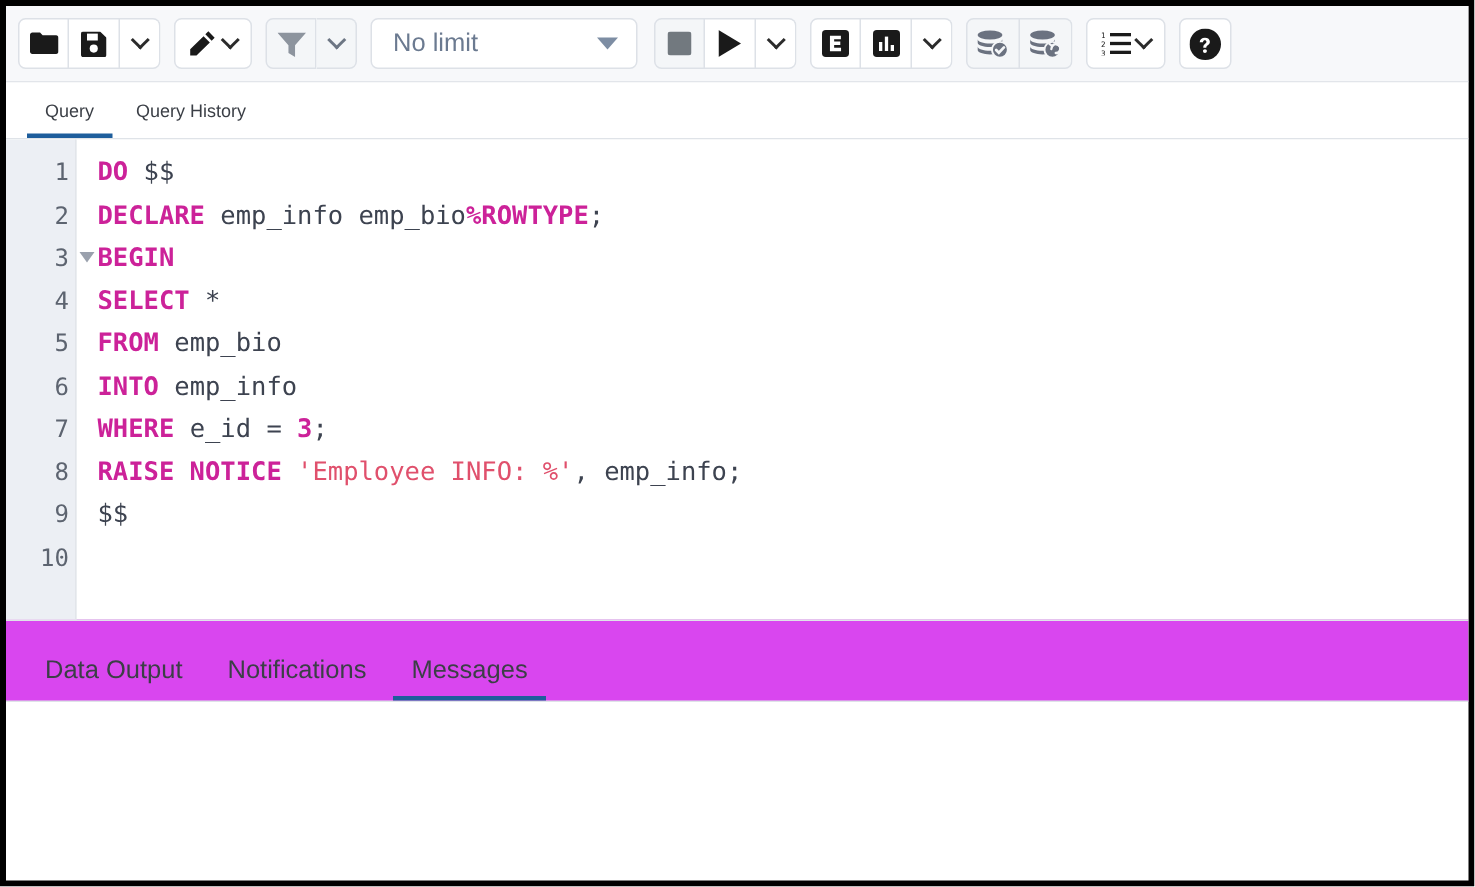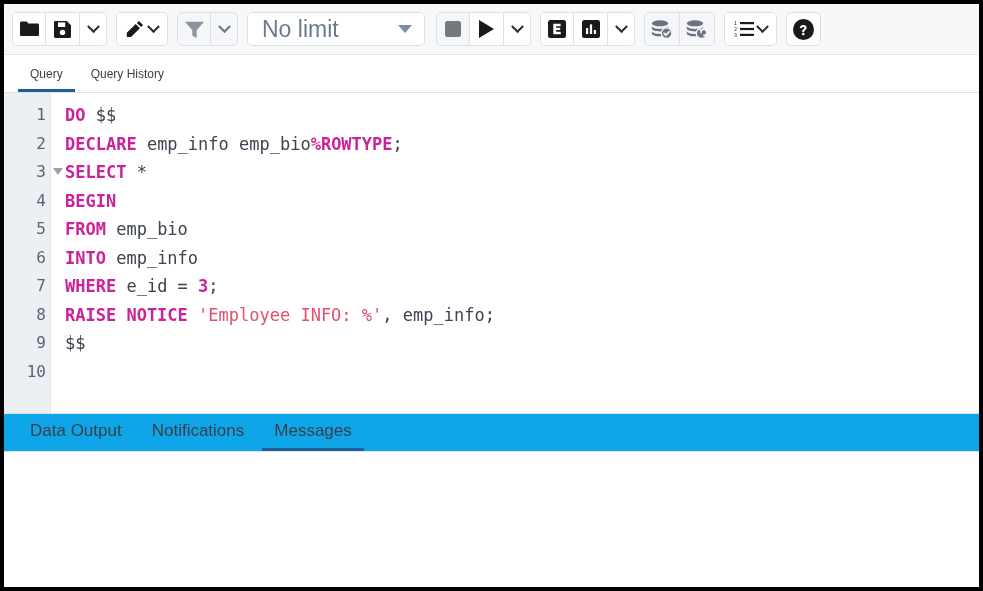--- a/index.html
+++ b/index.html
@@ -58,21 +58,21 @@
     height: 34px;
     min-width: 178px;
     background: #ffffff;
     border: 1px solid #dde1e7;
     border-radius: 5px;
     display: flex;
     align-items: center;
     justify-content: space-between;
     padding: 0 12px 0 14px;
     color: #6b7a90;
-    font-size: 23px;
+    font-size: 17px;
     cursor: pointer;
     margin-right: 11px;
   }
   .tri-down {
     width: 0; height: 0;
     border-left: 7px solid transparent;
     border-right: 7px solid transparent;
     border-top: 8px solid #7d8da3;
   }
   .chev {
@@ -143,22 +143,22 @@
   }
   .cline { height: 28.5px; line-height: 28.5px; white-space: pre; }
   .kw  { color: #cc2299; font-weight: bold; }
   .id  { color: #3d4350; }
   .str { color: #e0506c; }
   .num { color: #cc2299; font-weight: bold; }
   .pun { color: #3d4350; }
 
   
   .out-tabs {
-    height: 39px;
-    background: #0ea5e9;
+    height: 55px;
+    background: #d946ef;
     border-top: 1px solid #dfe3e8;
     border-bottom: 1px solid #dfe3e8;
     display: flex;
     align-items: flex-end;
     padding-left: 14px;
     gap: 6px;
   }
   .otab {
     font-size: 17px;
     color: #3b3f46;
@@ -380,22 +380,22 @@
       <div class="gline">5</div>
       <div class="gline">6</div>
       <div class="gline">7</div>
       <div class="gline">8</div>
       <div class="gline">9</div>
       <div class="gline">10</div>
     </div>
     <div class="code" id="code-area">
         <div class="cline"><span class="kw">DO</span><span class="pun"> $$</span></div>
         <div class="cline"><span class="kw">DECLARE</span><span class="id"> emp_info emp_bio</span><span class="kw">%ROWTYPE</span><span class="pun">;</span></div>
+        <div class="cline"><span class="kw">BEGIN</span></div>
         <div class="cline"><span class="kw">SELECT</span><span class="pun"> *</span></div>
-        <div class="cline"><span class="kw">BEGIN</span></div>
         <div class="cline"><span class="kw">FROM</span><span class="id"> emp_bio</span></div>
         <div class="cline"><span class="kw">INTO</span><span class="id"> emp_info</span></div>
         <div class="cline"><span class="kw">WHERE</span><span class="id"> e_id = </span><span class="num">3</span><span class="pun">;</span></div>
         <div class="cline"><span class="kw">RAISE NOTICE</span><span class="str"> 'Employee INFO: %'</span><span class="id">, emp_info;</span></div>
         <div class="cline"><span class="pun">$$</span></div>
       </div>
   </div>
 
   <div class="out-tabs">
     <div class="otab">Data Output</div>

